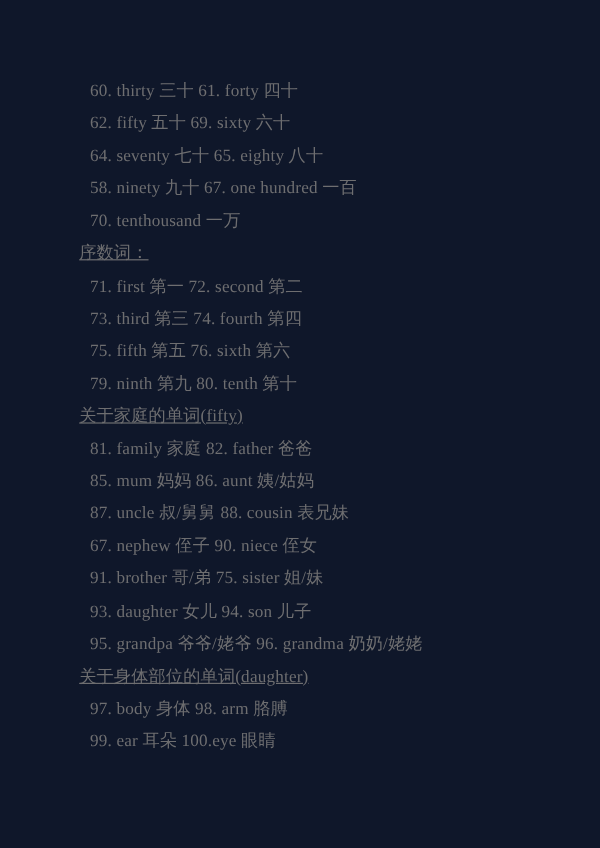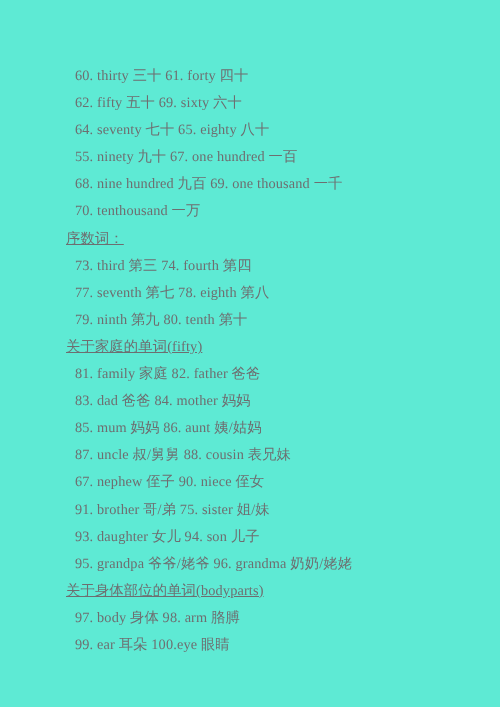--- a/index.html
+++ b/index.html
@@ -10,21 +10,21 @@
     width: 500px;
     height: 707px;
     background: #ffffff;
     font-family: "Liberation Serif", "DejaVu Serif", serif;
     overflow: hidden;
   }
   .page {
     position: relative;
     width: 500px;
     height: 707px;
-    background: #5eead4;
+    background: #0f172a;
     box-sizing: border-box;
     padding: 63px 0 12px 0;
   }
   .content {
     padding-left: 66px;
     padding-right: 20px;
   }
   .line {
     color: #6e6e70;
     font-size: 14.3px;
@@ -44,33 +44,32 @@
   }
 </style>
 </head>
 <body>
 
 <div class="page">
   <div class="content" id="list-root">
       <div class="line item">60. thirty 三十 61. forty 四十</div>
       <div class="line item">62. fifty 五十 69. sixty 六十</div>
       <div class="line item">64. seventy 七十 65. eighty 八十</div>
-      <div class="line item">55. ninety 九十 67. one hundred 一百</div>
-      <div class="line item">68. nine hundred 九百 69. one thousand 一千</div>
+      <div class="line item">58. ninety 九十 67. one hundred 一百</div>
       <div class="line item">70. tenthousand 一万</div>
       <div class="line header">序数词：</div>
+      <div class="line item">71. first 第一 72. second 第二</div>
       <div class="line item">73. third 第三 74. fourth 第四</div>
-      <div class="line item">77. seventh 第七 78. eighth 第八</div>
+      <div class="line item">75. fifth 第五 76. sixth 第六</div>
       <div class="line item">79. ninth 第九 80. tenth 第十</div>
       <div class="line header">关于家庭的单词(fifty)</div>
       <div class="line item">81. family 家庭 82. father 爸爸</div>
-      <div class="line item">83. dad 爸爸 84. mother 妈妈</div>
       <div class="line item">85. mum 妈妈 86. aunt 姨/姑妈</div>
       <div class="line item">87. uncle 叔/舅舅 88. cousin 表兄妹</div>
       <div class="line item">67. nephew 侄子 90. niece 侄女</div>
       <div class="line item">91. brother 哥/弟 75. sister 姐/妹</div>
       <div class="line item">93. daughter 女儿 94. son 儿子</div>
       <div class="line item">95. grandpa 爷爷/姥爷 96. grandma 奶奶/姥姥</div>
-      <div class="line header">关于身体部位的单词(bodyparts)</div>
+      <div class="line header">关于身体部位的单词(daughter)</div>
       <div class="line item">97. body 身体 98. arm 胳膊</div>
       <div class="line item">99. ear 耳朵 100.eye 眼睛</div>
     </div>
 </div>
 
 </body></html>

